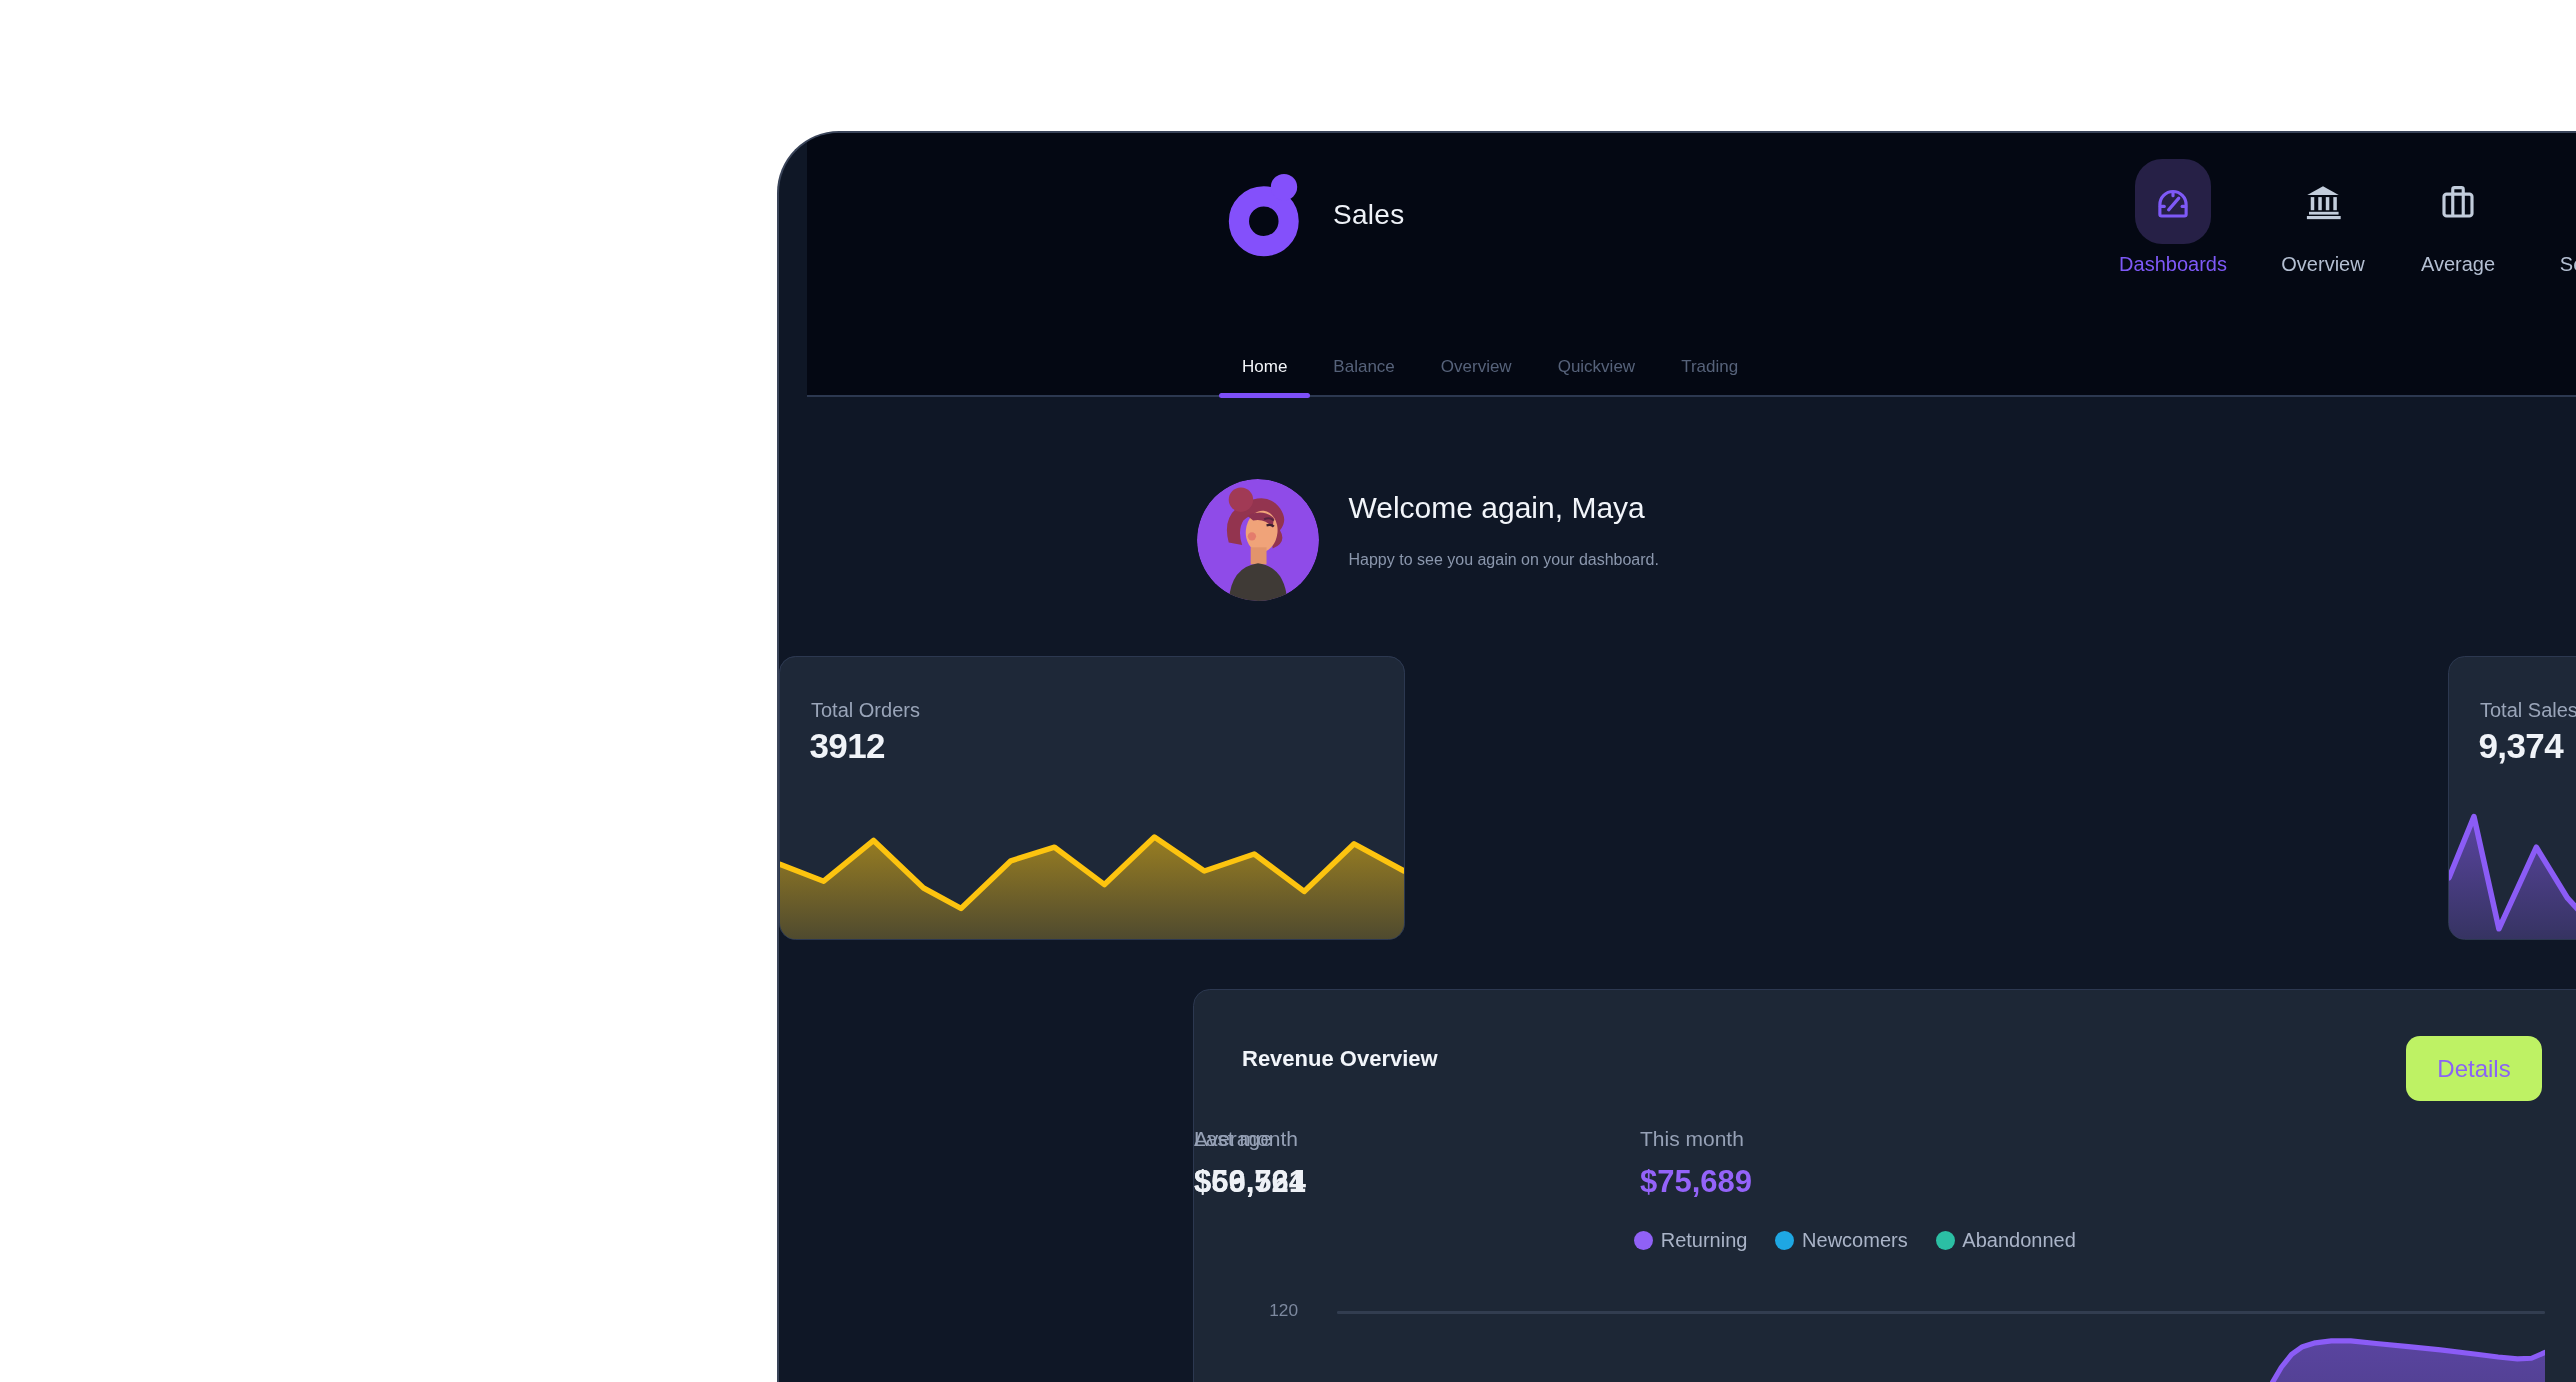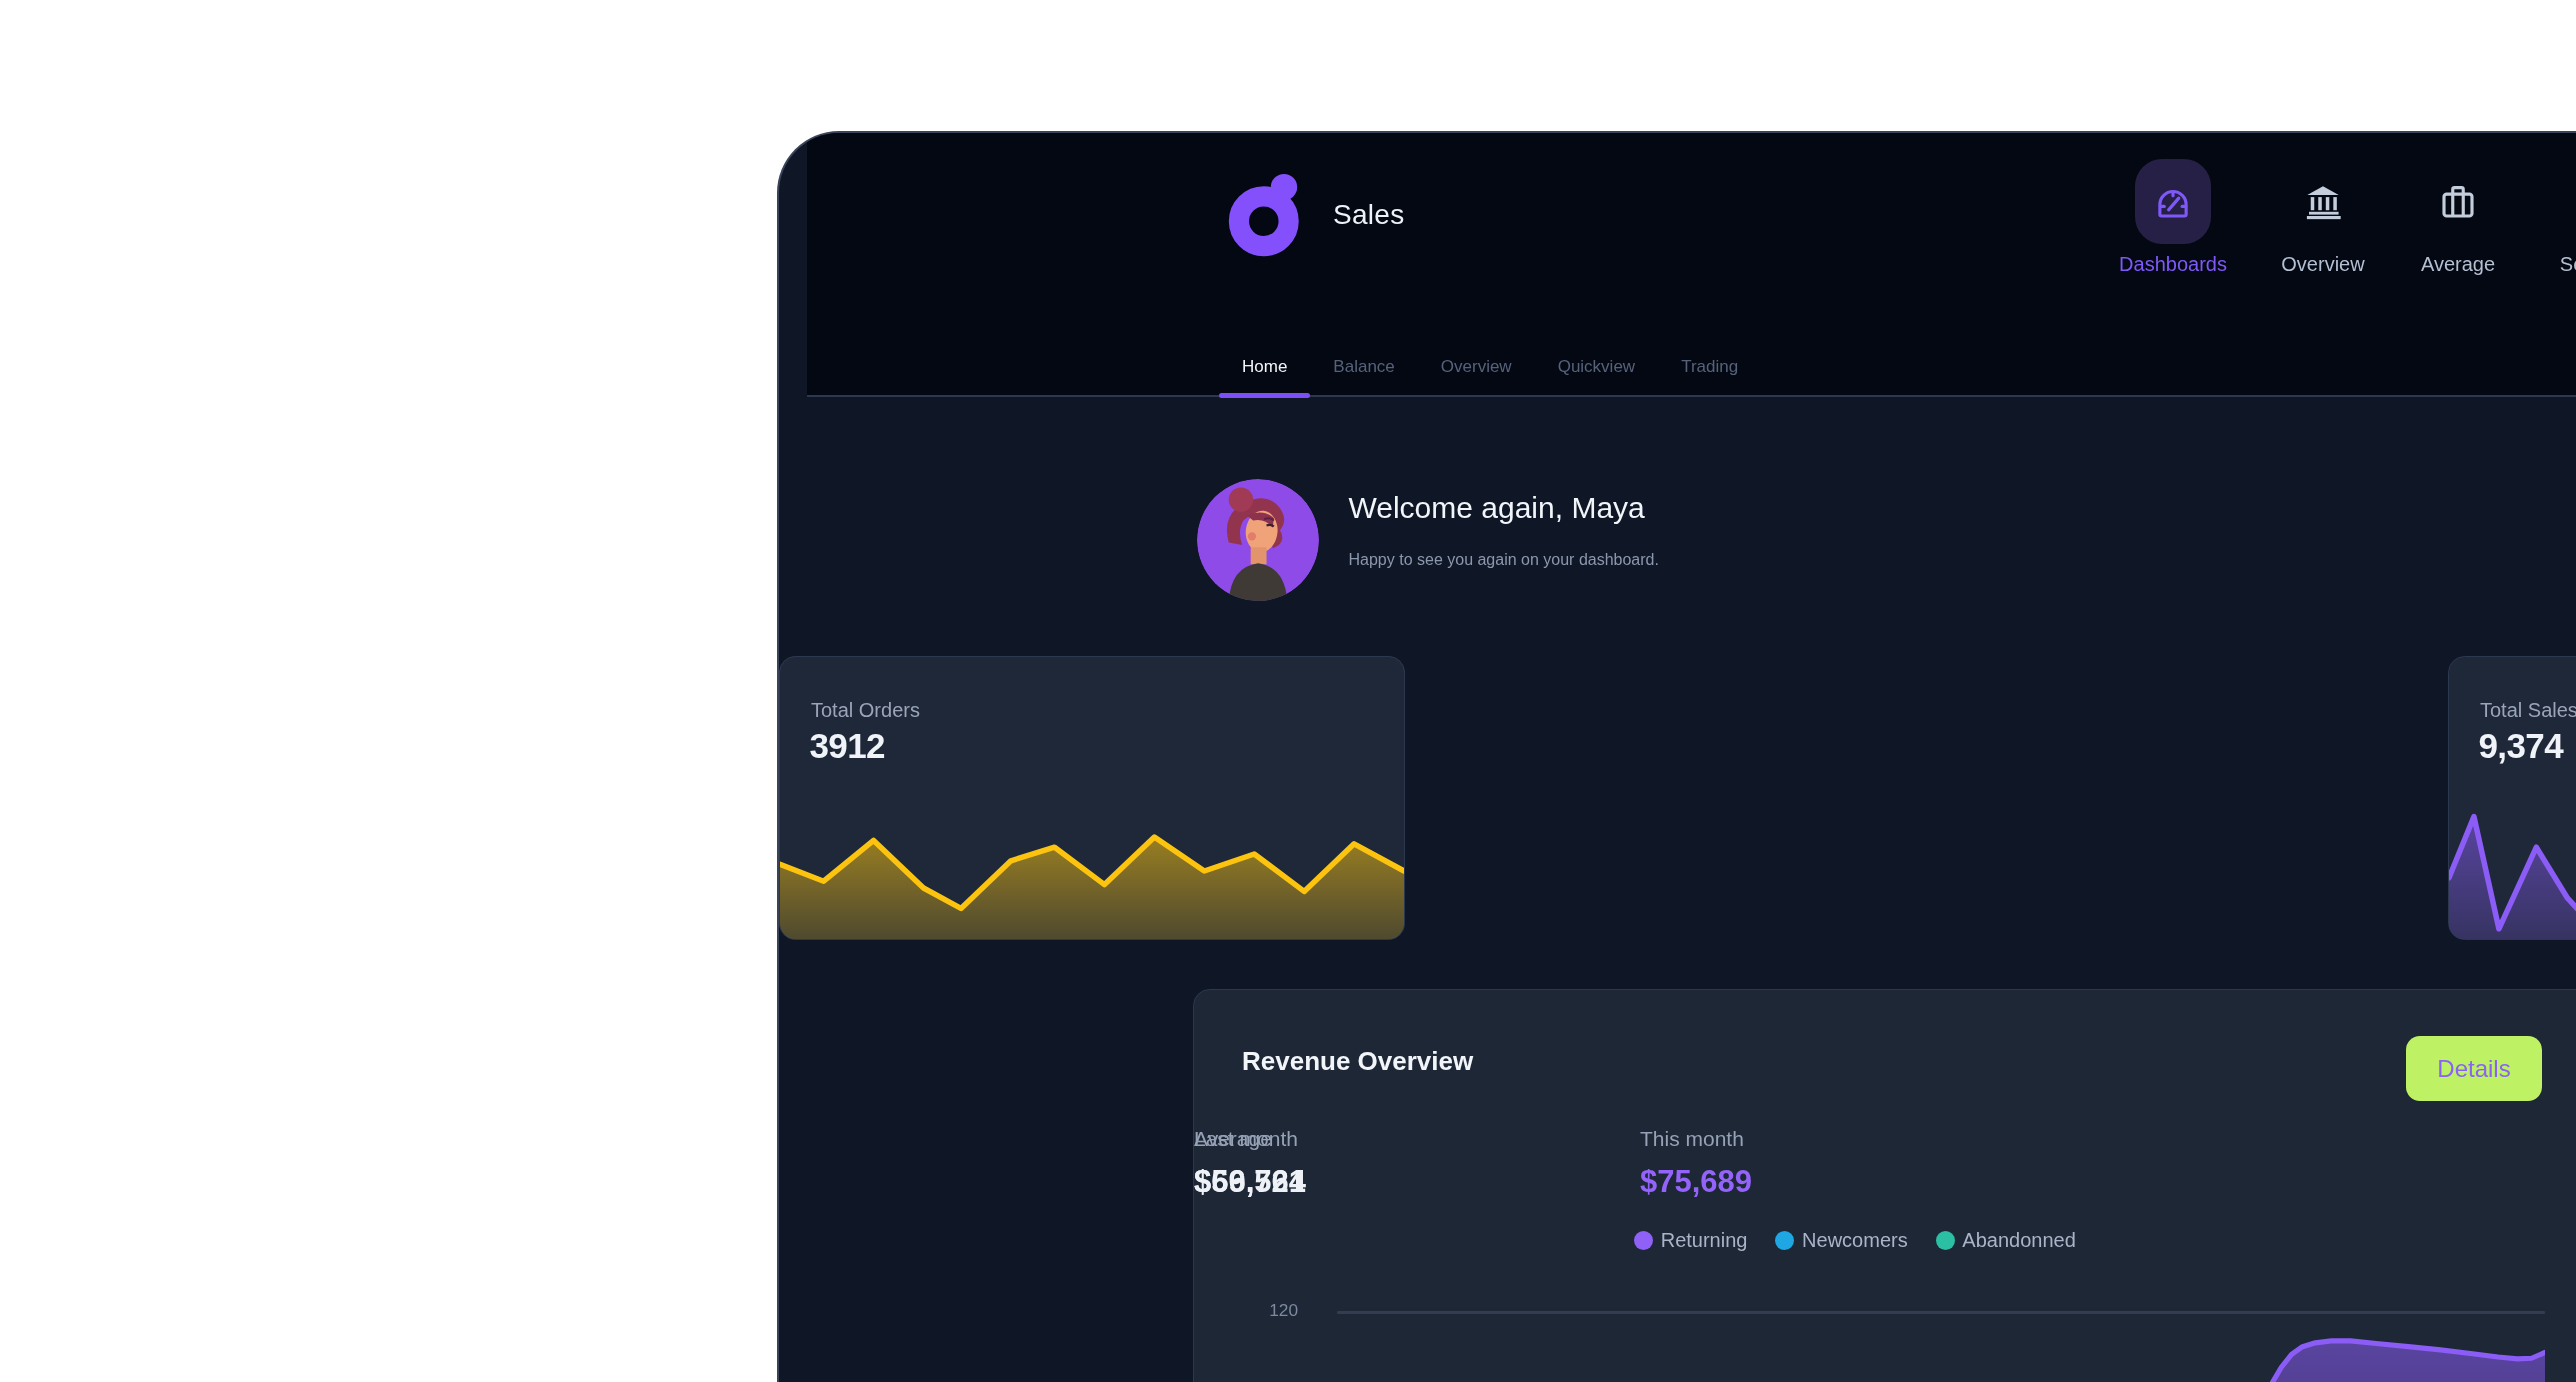--- a/index.html
+++ b/index.html
@@ -34,21 +34,21 @@
   .stat-card{position:absolute;top:523px;width:584px;height:282px;background:#1e2838;
              border:1.3px solid #2c3850;border-radius:16.7px;overflow:hidden;padding-left:40px;}
   .stat-card:nth-of-type(1){left:414px;} .stat-card:nth-of-type(2){left:1048px;} .stat-card:nth-of-type(3){left:1669px;}
   .stat-label{position:absolute;left:31px;top:42px;font-size:20px;color:#9aa5b9;}
   .stat-value{position:absolute;left:29.5px;top:69px;font-size:35px;font-weight:600;color:#f0f3f8;letter-spacing:-0.6px;}
   .spark{position:absolute;left:0;right:0;bottom:0;height:136px;}
   .spark svg{display:block;width:100%;height:100%;}
   
   .revenue-card{position:absolute;left:414px;top:856px;width:1552px;height:577px;
                 background:#1d2736;border:1.3px solid #2c3850;border-radius:16.7px;overflow:hidden;}
-  .rev-title{position:absolute;left:48px;top:56px;font-size:26px;font-weight:700;color:#f2f5fa;}
+  .rev-title{position:absolute;left:48px;top:56px;font-size:22px;font-weight:700;color:#f2f5fa;}
   .details-btn{position:absolute;left:1212px;top:46px;width:136px;height:65px;border-radius:14px;
                background:#bef264;color:#8a63f5;font-size:24px;display:flex;align-items:center;justify-content:center;cursor:pointer;}
   .rev-stat{position:absolute;top:137px;}
   .rev-stat .lbl{font-size:21px;color:#96a1b6;}
   .rev-stat .val{font-size:31px;font-weight:600;color:#eef1f6;margin-top:13px;}
   .rev-stat.highlight .val{color:#9463f9;}
   .rev-stat:nth-of-type(1){left:48px;} .rev-stat:nth-of-type(2){left:246px;} .rev-stat:nth-of-type(3){left:446px;}
   .legend{position:absolute;left:440px;top:239px;display:flex;gap:28px;}
   .legend-item{display:flex;align-items:center;gap:7.7px;}
   .legend-dot{width:19px;height:19px;border-radius:50%;}

